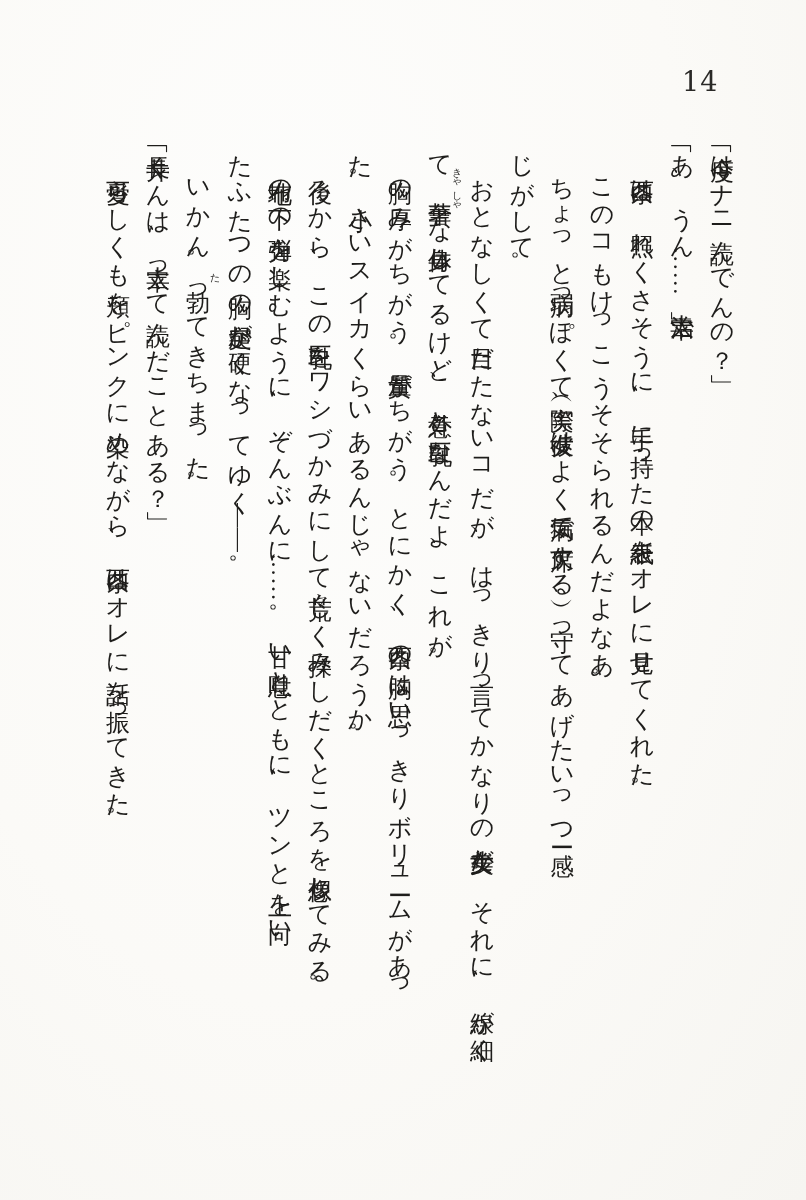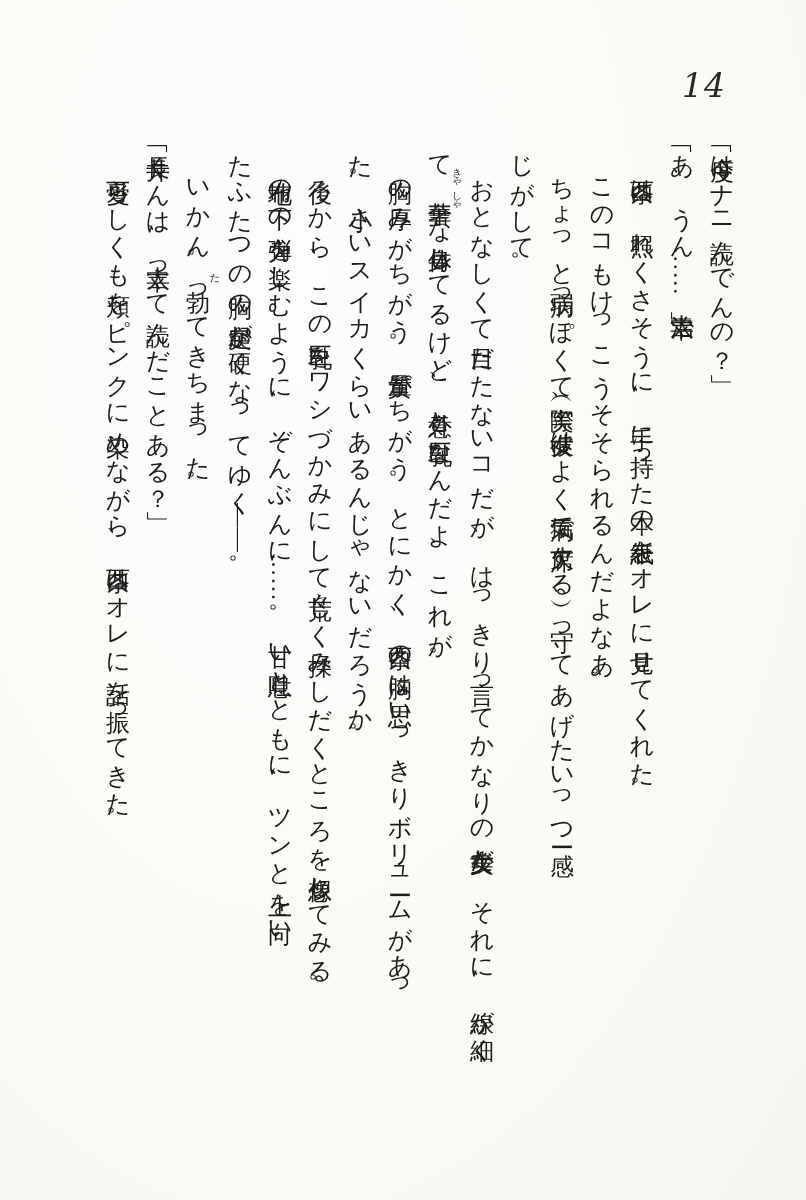--- a/index.html
+++ b/index.html
@@ -16,22 +16,21 @@
   .page {
     position: absolute;
     inset: 0;
     background: radial-gradient(ellipse at 35% 25%, #fdfdfc 0%, #fbfaf7 55%, #f6f5f1 100%);
   }
   .page-number {
     position: absolute;
     top: 66px;
     left: 682px;
     font-family: "DejaVu Serif", "Liberation Serif", serif;
-    font-style: italic;
-    font-size: 33px;
+    font-size: 27px;
     letter-spacing: 1px;
     color: #2a2927;
   }
   .text-block {
     position: absolute;
     top: 138px;
     right: 64px;
     height: 992px;
     writing-mode: vertical-rl;
     text-orientation: mixed;

